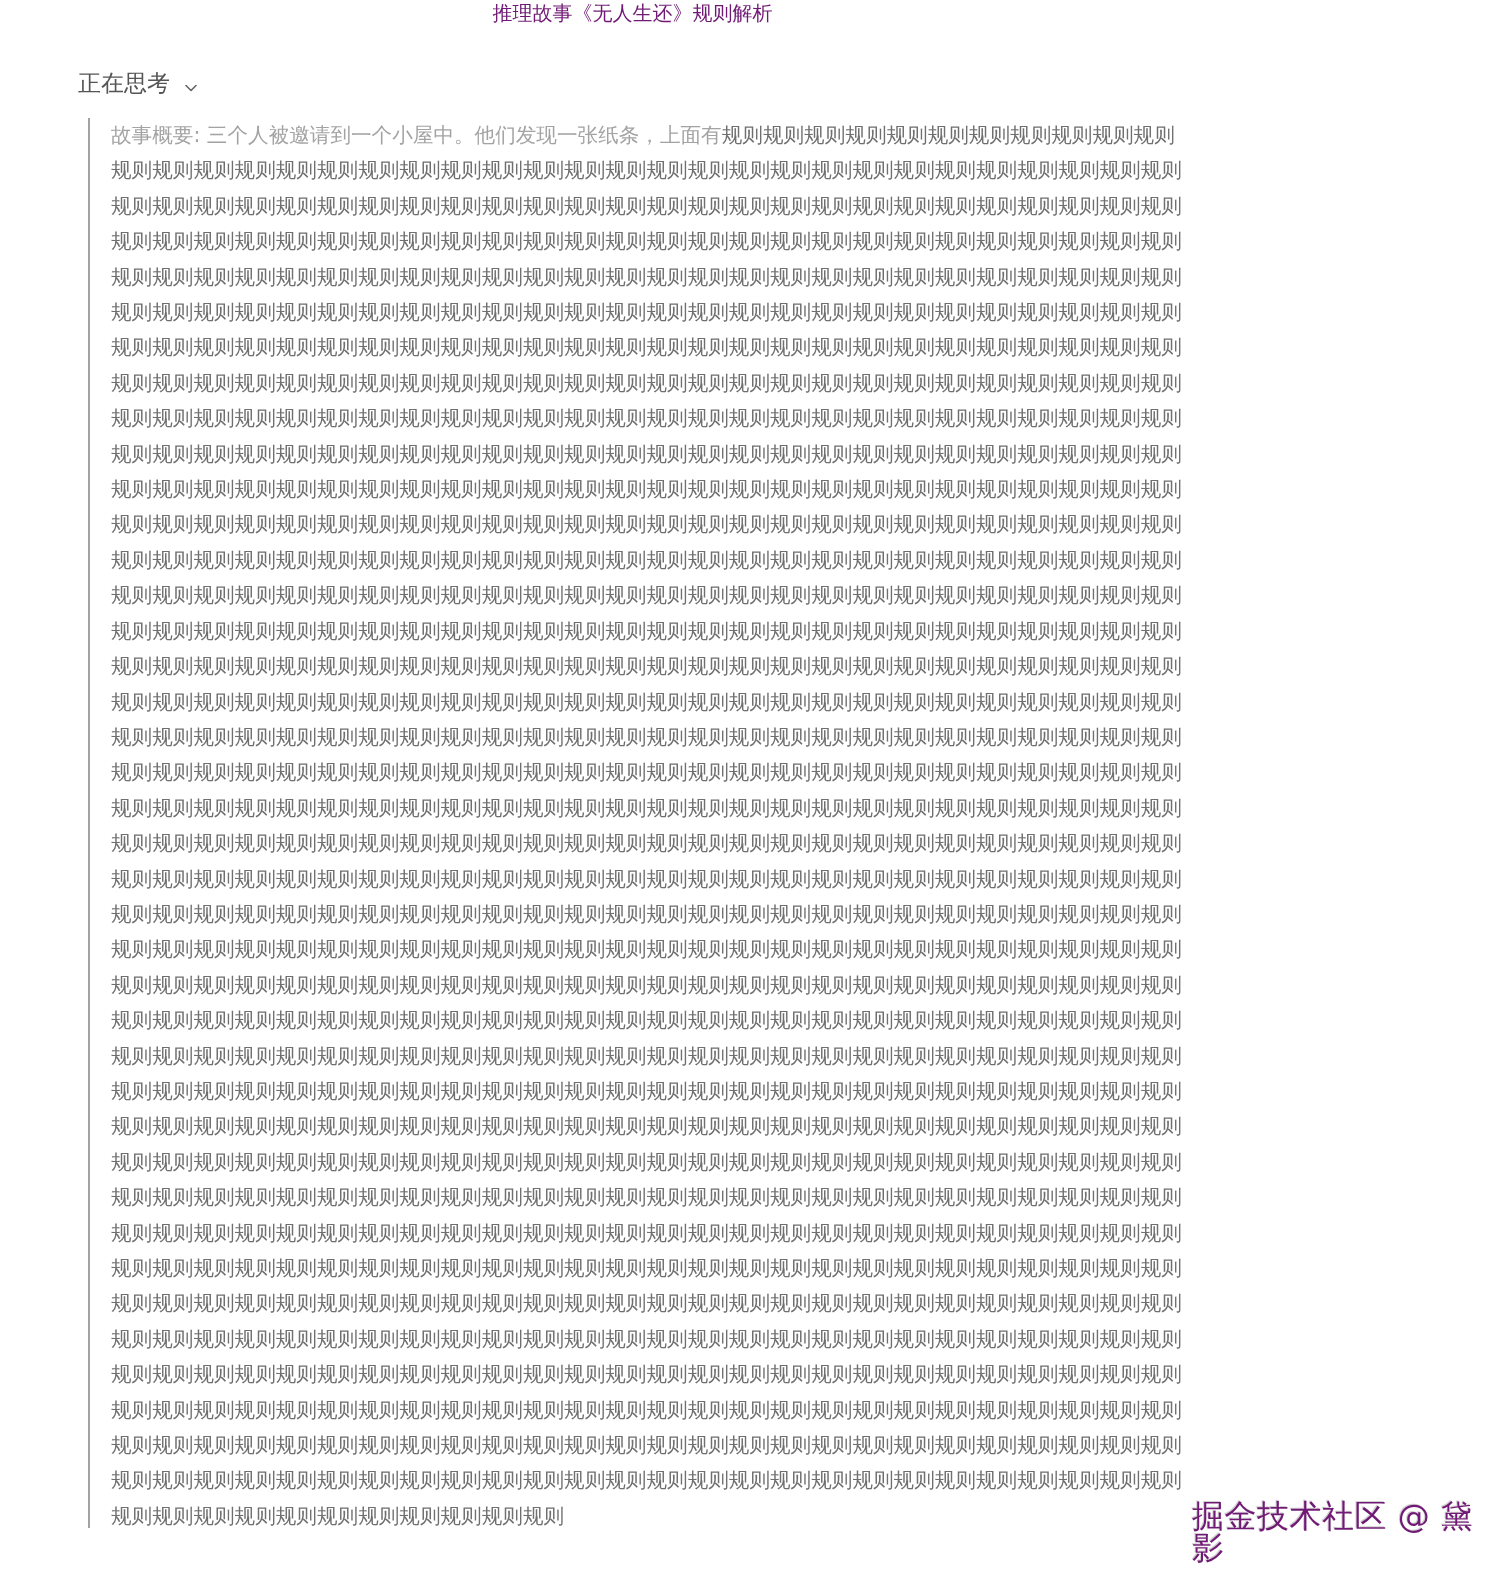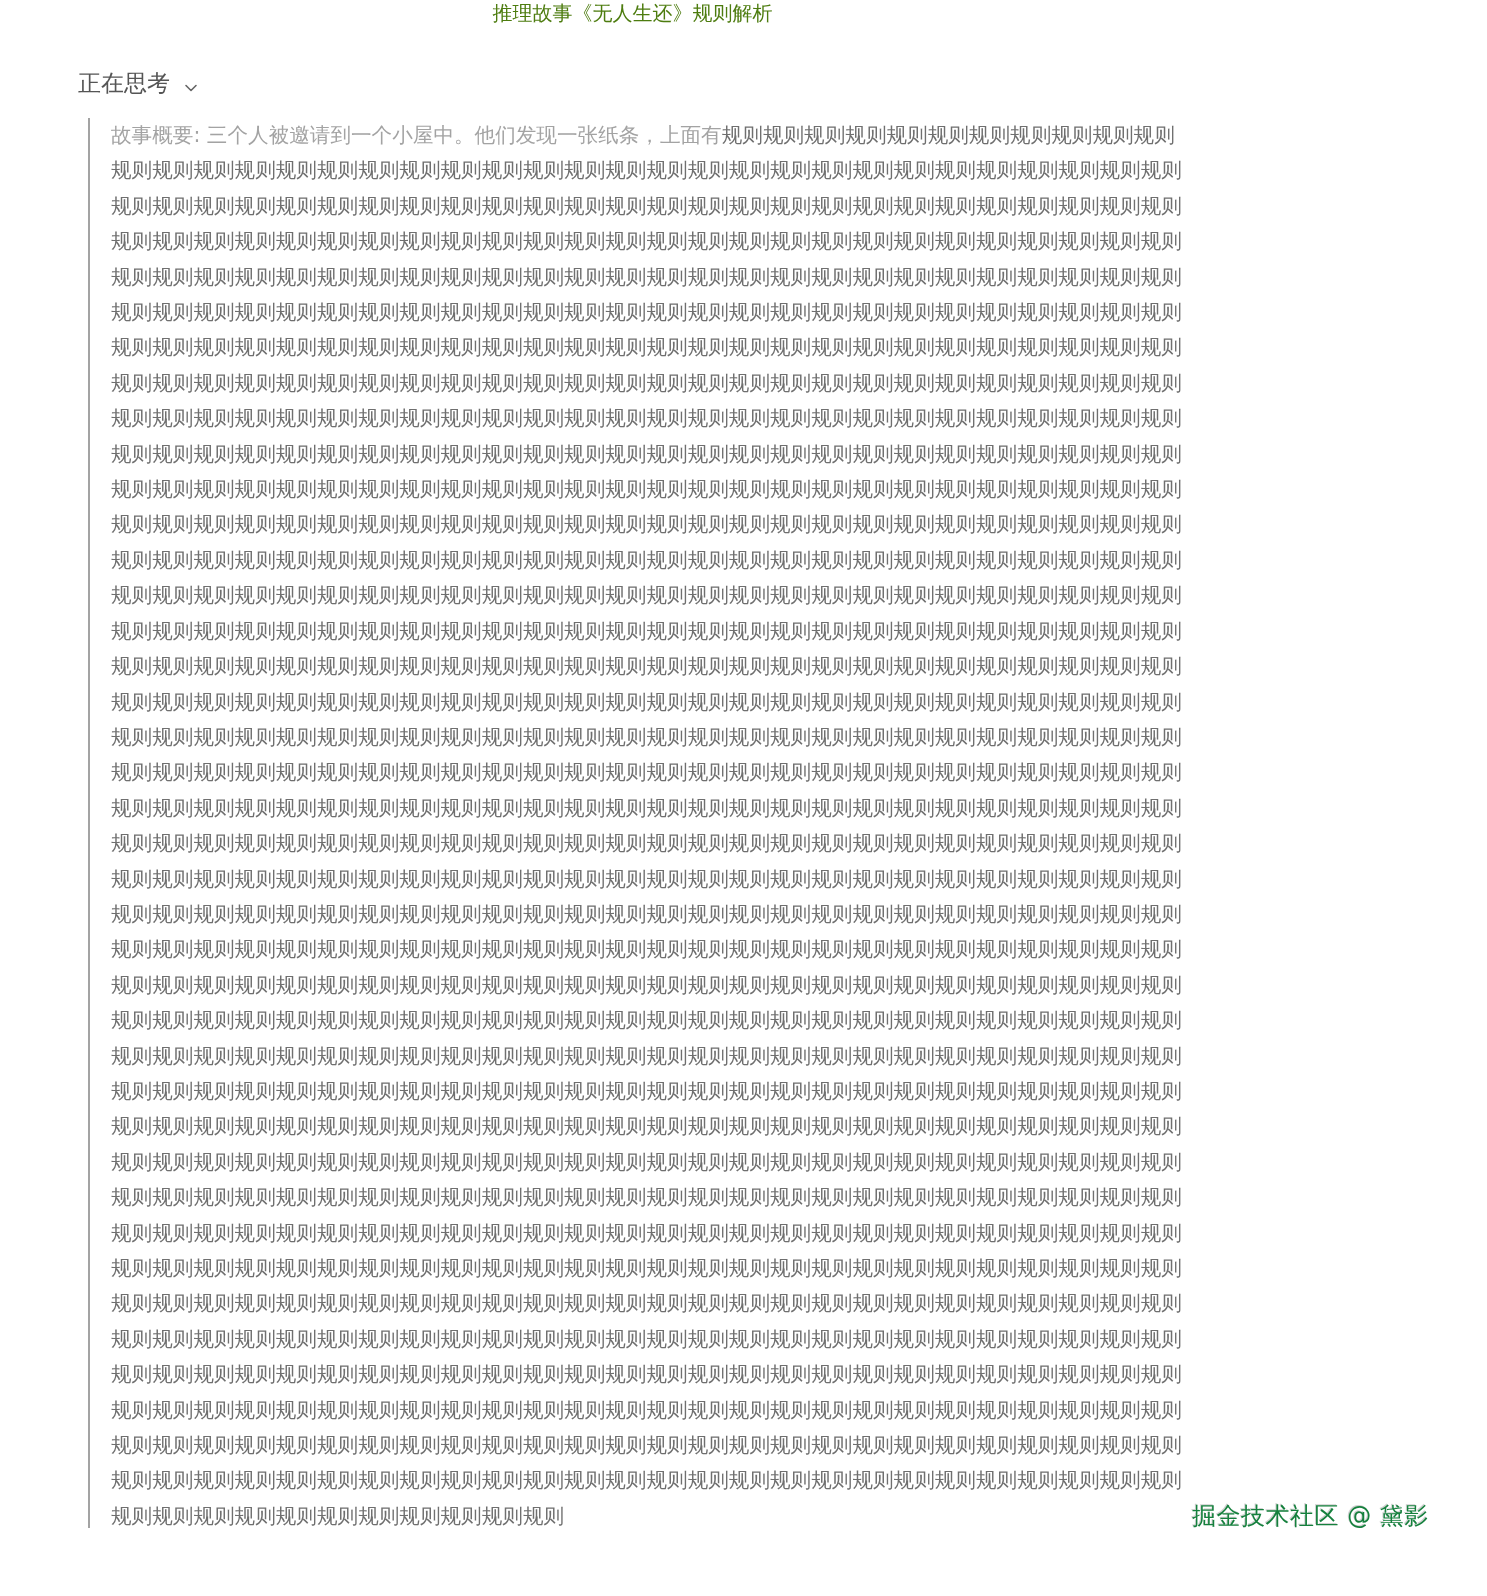--- a/index.html
+++ b/index.html
@@ -15,21 +15,21 @@
       font-family: "DejaVu Sans", "Liberation Sans", sans-serif;
     }
     .title {
       position: absolute;
       top: 0;
       left: 0;
       width: 1265px;
       text-align: center;
       font-size: 20px;
       line-height: 26px;
-      color: #4d7c0f;
+      color: #701a75;
       letter-spacing: 0px;
     }
     .thinking-toggle {
       position: absolute;
       top: 68px;
       left: 78px;
       display: flex;
       align-items: center;
       cursor: pointer;
       color: #555555;
@@ -62,23 +62,23 @@
       letter-spacing: 0;
       margin: 0;
     }
     .thinking-text .intro {
       color: #a3a3a3;
     }
     .watermark {
       position: absolute;
       left: 1192px;
       top: 1500px;
-      font-size: 24px;
+      font-size: 32px;
       line-height: 32px;
-      color: #15803d;
+      color: #701a75;
       text-shadow: 1px 1px 0 #ffffff, -1px -1px 0 #d0d0d0;
       letter-spacing: 0.5px;
     }
   </style>
 </head>
 <body>
 
 <div class="title">推理故事《无人生还》规则解析</div>
 
 <div class="thinking-toggle">

